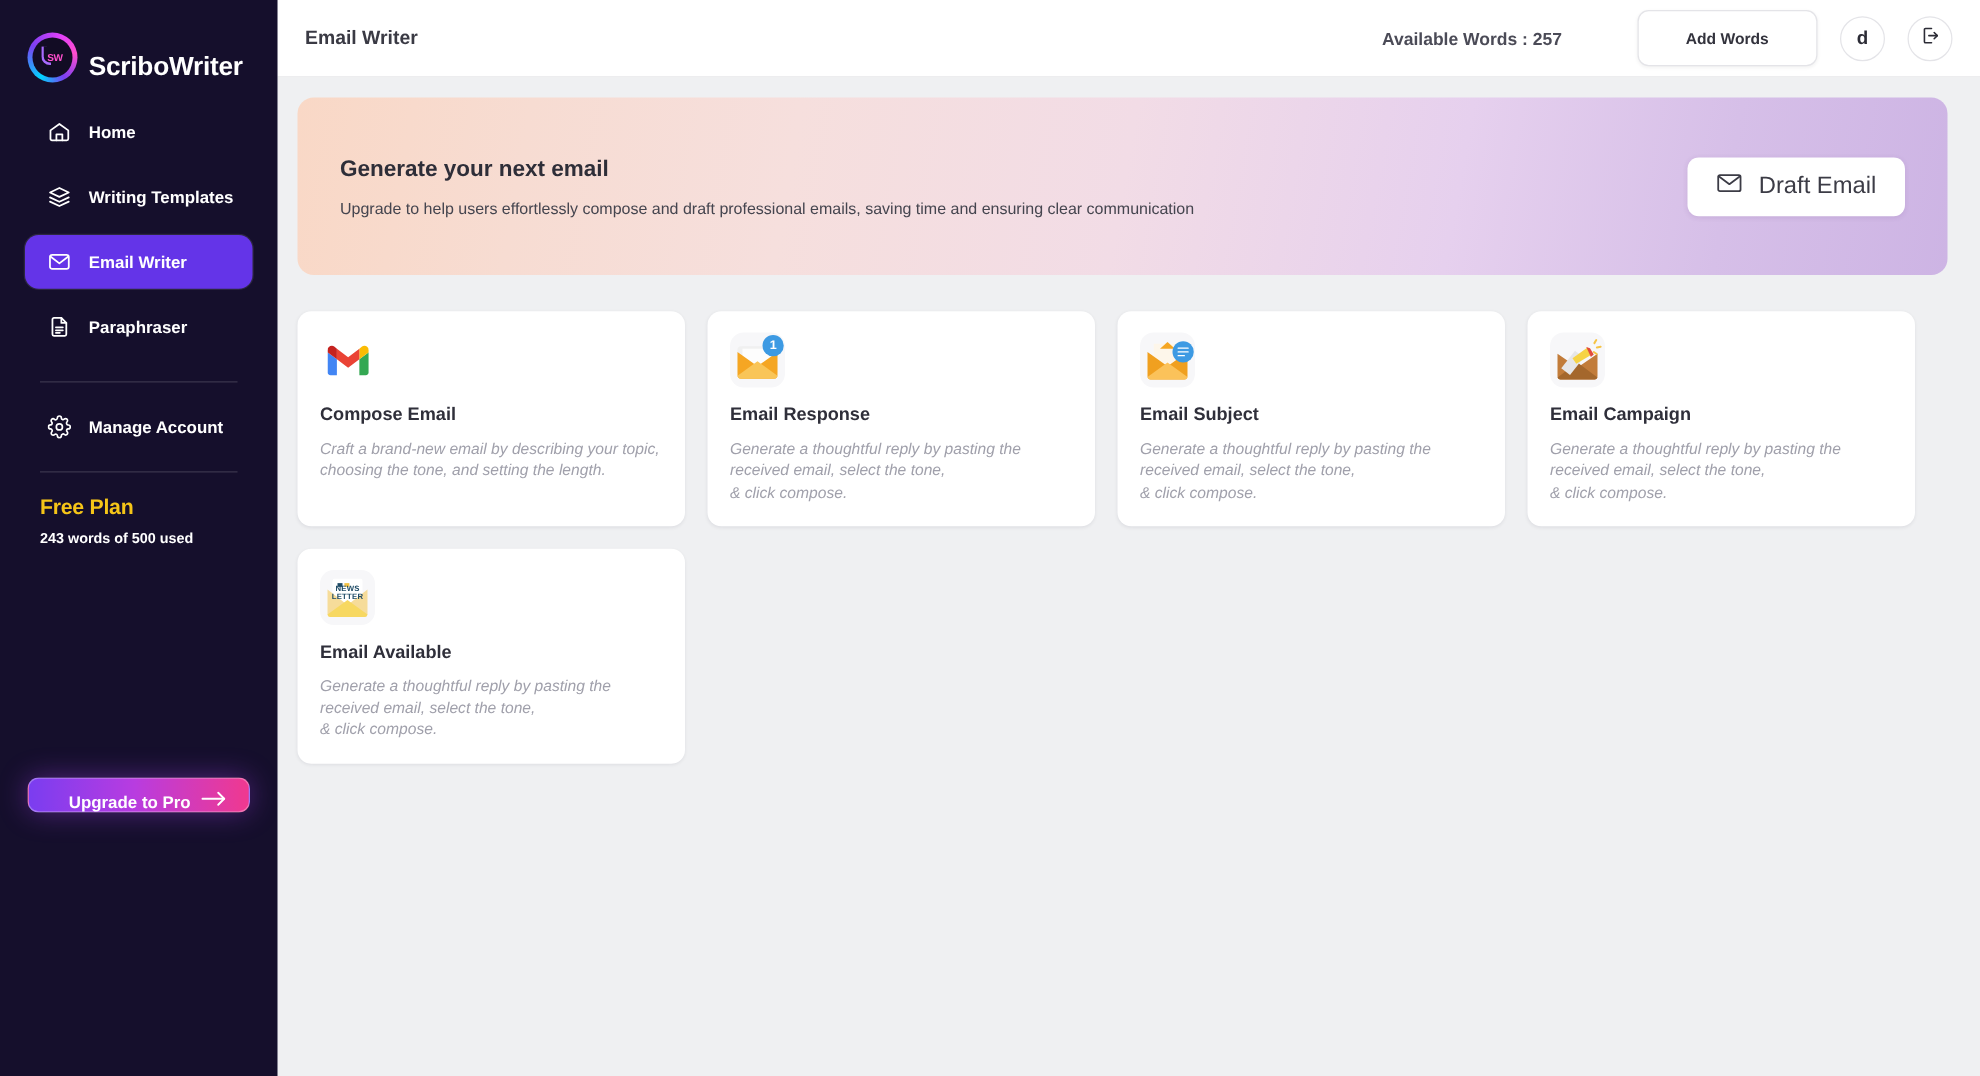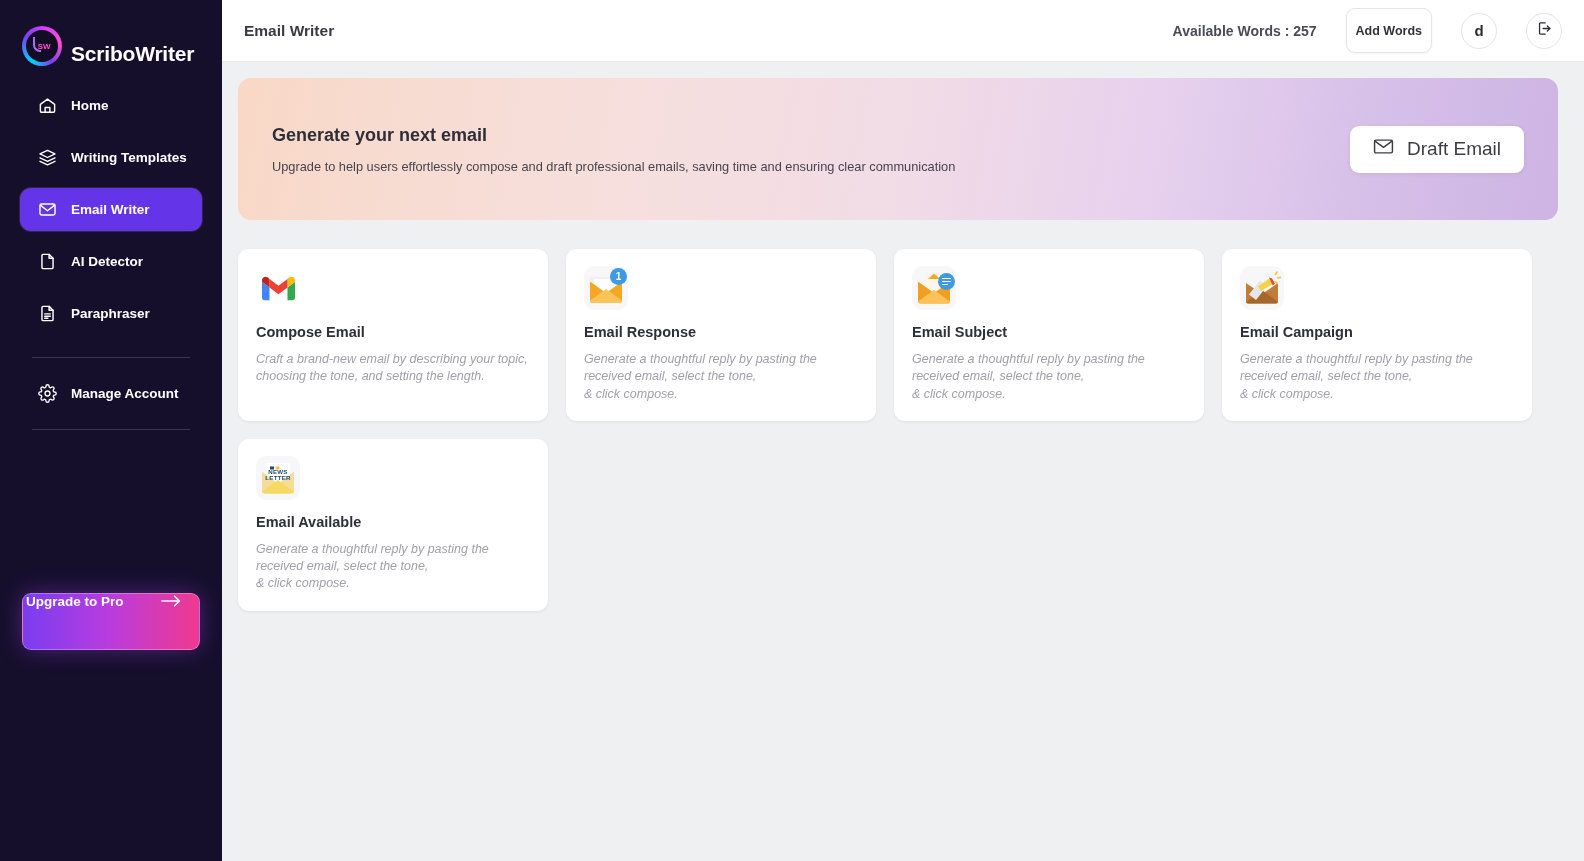--- a/index.html
+++ b/index.html
@@ -125,29 +125,29 @@
   }
   .plan-usage {
     color: #ffffff;
     font-size: 11.5px;
     font-weight: bold;
     margin-top: 9px;
   }
 
   .upgrade-wrap { margin-top: auto; padding: 0 22px 211px 22px; }
   .upgrade-btn {
-    height: 57px;
+    height: 28px;
     width: 178px;
     border-radius: 9px;
     background: linear-gradient(90deg, #7a3df0 0%, #b83ce0 48%, #f0398f 100%);
     border: 1px solid rgba(255,255,255,0.30);
     display: flex;
-    align-items: flex-start;
+    align-items: flex-end;
     justify-content: space-between;
-    padding: 0 17px 0 3px;
+    padding: 0 17px 0 32px;
     color: #ffffff;
     font-size: 13.5px;
     font-weight: bold;
     cursor: pointer;
     box-shadow: 0 0 22px rgba(150,60,220,0.45);
   }
 
   
   .main {
     flex: 1 1 auto;
@@ -169,39 +169,40 @@
   }
   .page-title {
     font-size: 15.5px;
     font-weight: bold;
     color: #3a3a44;
   }
   .topbar-right {
     margin-left: auto;
     display: flex;
     align-items: center;
-    gap: 29px;
+    gap: 18px;
   }
   .words-count {
     font-size: 14px;
     font-weight: bold;
     color: #4b4b57;
   }
   .add-words-btn {
     height: 45px;
-    padding: 0 9px;
+    padding: 0 38px;
     background: #ffffff;
     border: 1px solid #e4e4e8;
     border-radius: 9px;
     font-size: 12.5px;
     font-weight: bold;
     color: #33333d;
     cursor: pointer;
     font-family: "Liberation Sans", sans-serif;
     box-shadow: 0 1px 3px rgba(0,0,0,0.05);
+    margin-left: 42px;
   }
   .avatar {
     width: 36px; height: 36px;
     border-radius: 50%;
     border: 1px solid #e4e4e8;
     background: #ffffff;
     display: flex; align-items: center; justify-content: center;
     font-size: 15px;
     font-weight: bold;
     color: #2c2c36;
@@ -387,29 +388,20 @@
       <span class="nav-icon">
         <svg width="19" height="19" viewBox="0 0 24 24" fill="none" stroke="#ffffff" stroke-width="1.8" stroke-linecap="round" stroke-linejoin="round">
           <rect x="2.5" y="5" width="19" height="14" rx="2.2"></rect>
           <path d="m3 6.5 9 7 9-7"></path>
         </svg>
       </span>
       <span>Email Writer</span>
     </div>
 
 
-    <div class="nav-item">
-      <span class="nav-icon">
-        <svg width="19" height="19" viewBox="0 0 24 24" fill="none" stroke="#ffffff" stroke-width="1.8" stroke-linecap="round" stroke-linejoin="round">
-          <path d="M14 3H6.5A1.5 1.5 0 0 0 5 4.5v15A1.5 1.5 0 0 0 6.5 21h11a1.5 1.5 0 0 0 1.5-1.5V8z"></path>
-          <path d="M14 3v5h5"></path>
-        </svg>
-      </span>
-      <span>AI Detector</span>
-    </div>
 
     <div class="nav-item">
       <span class="nav-icon">
         <svg width="19" height="19" viewBox="0 0 24 24" fill="none" stroke="#ffffff" stroke-width="1.8" stroke-linecap="round" stroke-linejoin="round">
           <path d="M14 3H6.5A1.5 1.5 0 0 0 5 4.5v15A1.5 1.5 0 0 0 6.5 21h11a1.5 1.5 0 0 0 1.5-1.5V8z"></path>
           <path d="M14 3v5h5"></path>
           <path d="M8.5 12.5h7M8.5 15.5h7M8.5 18h4"></path>
         </svg>
       </span>
       <span>Paraphraser</span>
@@ -424,20 +416,24 @@
       <svg width="19" height="19" viewBox="0 0 24 24" fill="none" stroke="#ffffff" stroke-width="1.7" stroke-linecap="round" stroke-linejoin="round">
         <circle cx="12" cy="12" r="3.1"></circle>
         <path d="M19.4 15a1.6 1.6 0 0 0 .33 1.78l.06.06a2 2 0 1 1-2.83 2.83l-.06-.06A1.6 1.6 0 0 0 15 19.4a1.6 1.6 0 0 0-1 1.47V21a2 2 0 1 1-4 0v-.09A1.6 1.6 0 0 0 9 19.4a1.6 1.6 0 0 0-1.78.33l-.06.06a2 2 0 1 1-2.83-2.83l.06-.06A1.6 1.6 0 0 0 4.6 15a1.6 1.6 0 0 0-1.47-1H3a2 2 0 1 1 0-4h.09A1.6 1.6 0 0 0 4.6 9a1.6 1.6 0 0 0-.33-1.78l-.06-.06a2 2 0 1 1 2.83-2.83l.06.06A1.6 1.6 0 0 0 9 4.6a1.6 1.6 0 0 0 1-1.47V3a2 2 0 1 1 4 0v.09A1.6 1.6 0 0 0 15 4.6a1.6 1.6 0 0 0 1.78-.33l.06-.06a2 2 0 1 1 2.83 2.83l-.06.06A1.6 1.6 0 0 0 19.4 9v.09a1.6 1.6 0 0 0 1.47 1H21a2 2 0 1 1 0 4h-.09a1.6 1.6 0 0 0-1.51.91z"></path>
       </svg>
     </span>
     <span>Manage Account</span>
   </div>
 
   <div class="nav-divider tight"></div>
 
+  <div class="plan">
+    <div class="plan-title">Free Plan</div>
+    <div class="plan-usage">243 words of 500 used</div>
+  </div>
 
   <div class="upgrade-wrap">
     <button class="upgrade-btn">
       <span>Upgrade to Pro</span>
       <span>
         <svg width="21" height="14" viewBox="0 0 24 16" fill="none" stroke="#ffffff" stroke-width="1.7" stroke-linecap="round" stroke-linejoin="round">
           <path d="M1 8h20"></path>
             <path d="m15.5 2.5 5.5 5.5-5.5 5.5"></path>
         </svg>
       </span>

